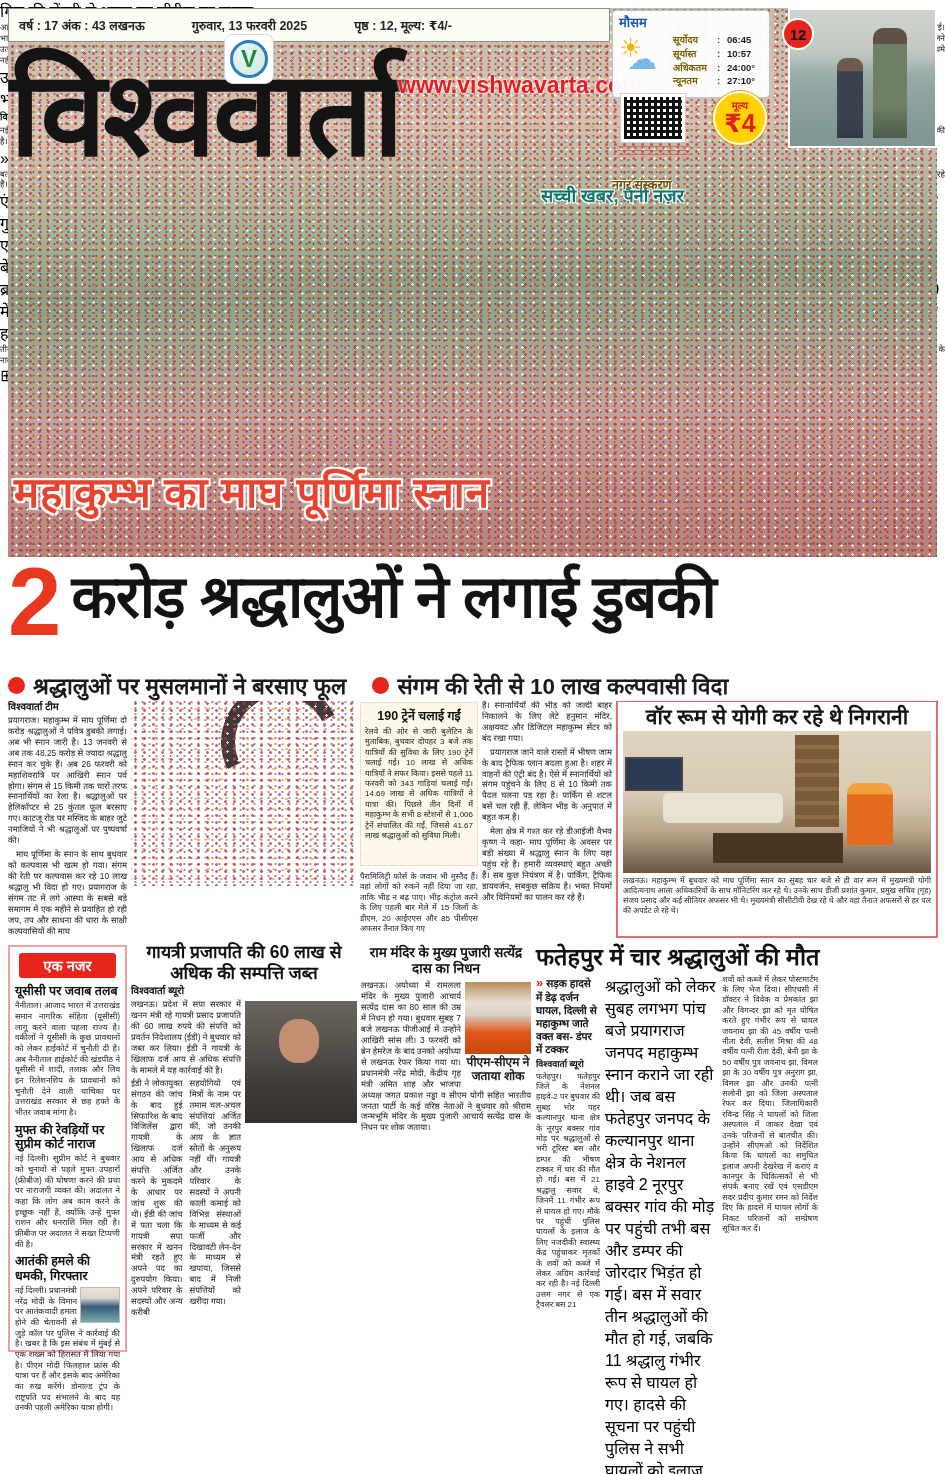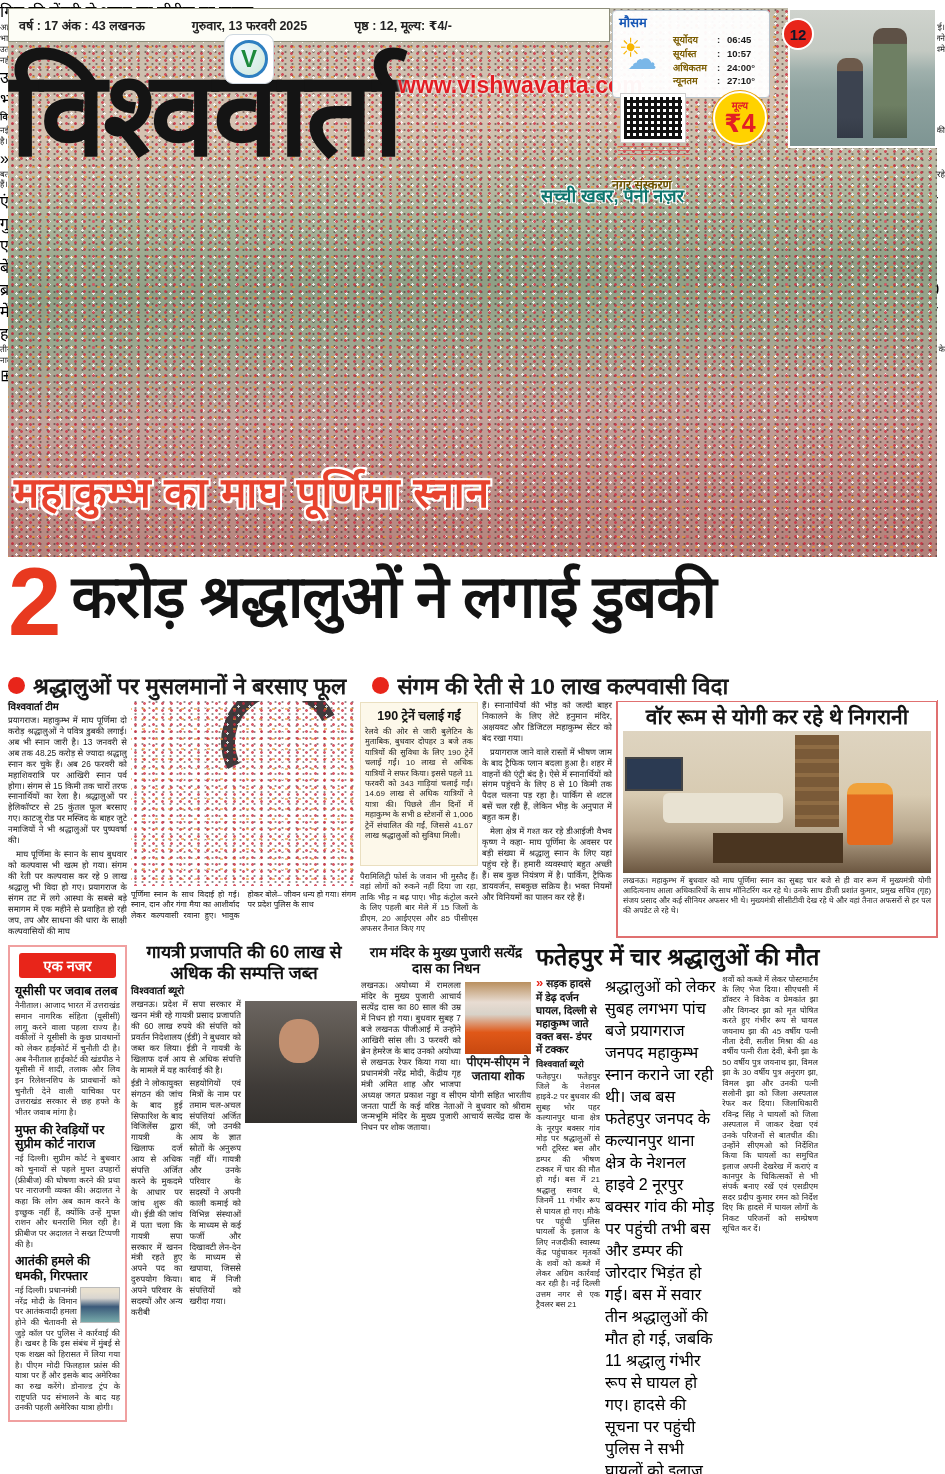--- a/index.html
+++ b/index.html
@@ -151,21 +151,21 @@
   .warroom-title { font-size:21px; font-weight:800; text-align:center; color:#131313; line-height:1.1; }
   .warroom-photo { width:100%; height:142px; margin:3px 0;
     background:linear-gradient(180deg,#ded4c0 0%,#d8cbb2 45%,#b9a88e 70%,#6b5640 100%); }
   .warroom-photo .door { position:absolute; left:172px; top:4px; width:44px; height:92px; background:repeating-linear-gradient(180deg,#7a5a38 0 10px,#8f6c44 10px 14px); }
   .warroom-photo .screen { position:absolute; left:2px; top:26px; width:58px; height:34px; background:#2b3a52; border:2px solid #444; }
   .warroom-photo .yogi { position:absolute; right:38px; top:52px; width:46px; height:62px; border-radius:10px 10px 4px 4px; background:linear-gradient(180deg,#f0a23c 18%,#e46a1e 19% 100%); }
   .warroom-photo .sofa { position:absolute; left:40px; top:62px; width:120px; height:30px; border-radius:6px; background:#e8e2d2; }
   .warroom-photo .table { position:absolute; left:90px; top:102px; width:130px; height:30px; background:#4a3categorical0,#4a3520; background:#4a3520; }
   .warroom-caption { font-size:7.8px; line-height:1.3; color:#1c1c1c; text-align:justify; }
   
-  .eknajar { position:absolute; left:8px; top:945px; width:119px; height:477px;
+  .eknajar { position:absolute; left:8px; top:945px; width:119px; height:407px;
     border:2px solid #f0a0a0; padding:4px 5px; background:#fff; }
   .eknajar-badge { background:#e8251a; color:#fff; font-weight:800; font-size:14.5px;
     text-align:center; padding:2px 0 3px; border-radius:3px; margin:2px 4px 6px; }
   .brief-h { font-size:12.5px; font-weight:800; line-height:1.15; color:#111; margin:4px 0 3px; }
   .brief-b { font-size:8.2px; line-height:1.3; color:#1c1c1c; text-align:justify; }
   .modi-photo { float:right; width:40px; height:36px; margin:1px 0 2px 3px;
     background:linear-gradient(180deg,#e8e0d0 10%,#d8d5d0 30%,#3b5a7a 55%,#7aa 100%); border:1px solid #bbb; }
   
   .gayatri { position:absolute; left:131px; top:942px; width:226px; }
   .sec-title-lg { font-size:17.5px; font-weight:800; text-align:center; line-height:1.18; color:#111; }
@@ -321,27 +321,26 @@
       <span class="bullet">
         <span class="dot"></span>
         <span>संगम की रेती से 10 लाख कल्पवासी विदा</span>
       </span>
     </div>
   </div>
 
   <div class="col1 bt">
     <div class="byline">विश्ववार्ता टीम</div>
     <p>प्रयागराज। महाकुम्भ में माघ पूर्णिमा दो करोड़ श्रद्धालुओं ने पवित्र डुबकी लगाई। अब भी स्नान जारी है। 13 जनवरी से अब तक 48.25 करोड़ से ज्यादा श्रद्धालु स्नान कर चुके हैं। अब 26 फरवरी को महाशिवरात्रि पर आखिरी स्नान पर्व होगा। संगम से 15 किमी तक चारों तरफ स्नानार्थियों का रेला है। श्रद्धालुओं पर हेलिकॉप्टर से 25 कुंतल फूल बरसाए गए। काटजू रोड पर मस्जिद के बाहर जुटे नमाजियों ने भी श्रद्धालुओं पर पुष्पवर्षा की।</p>
-    <p>माघ पूर्णिमा के स्नान के साथ बुधवार को कल्पवास भी खत्म हो गया। संगम की रेती पर कल्पवास कर रहे 9 लाख श्रद्धालु भी विदा हो गए। प्रयागराज के संगम तट में लगे आस्था के सबसे बड़े समागम में एक महीने से प्रवाहित हो रही जप, तप और साधना की धारा के साक्षी कल्पवासियों की माघ</p>
+    <p>माघ पूर्णिमा के स्नान के साथ बुधवार को कल्पवास भी खत्म हो गया। संगम की रेती पर कल्पवास कर रहे 10 लाख श्रद्धालु भी विदा हो गए। प्रयागराज के संगम तट में लगे आस्था के सबसे बड़े समागम में एक महीने से प्रवाहित हो रही जप, तप और साधना की धारा के साक्षी कल्पवासियों की माघ</p>
   </div>
 
   <div class="lead-photo speckle ph">
     <div class="arc"></div>
   </div>
-  <div class="lead-caption">पूर्णिमा स्नान के साथ विदाई हो गई। स्नान, दान और गंगा मैया का आशीर्वाद लेकर कल्पवासी रवाना हुए। भावुक होकर बोले– जीवन धन्य हो गया। संगम पर प्रदेश पुलिस के साथ</div>
 
   <div class="trains-box">
     <div class="trains-title">190 ट्रेनें चलाई गईं</div>
     <div class="bt">रेलवे की ओर से जारी बुलेटिन के मुताबिक, बुधवार दोपहर 3 बजे तक यात्रियों की सुविधा के लिए 190 ट्रेनें चलाई गईं। 10 लाख से अधिक यात्रियों ने सफर किया। इससे पहले 11 फरवरी को 343 गाड़ियां चलाई गईं। 14.69 लाख से अधिक यात्रियों ने यात्रा की। पिछले तीन दिनों में महाकुम्भ के सभी 8 स्टेशनों से 1,006 ट्रेनें संचालित की गईं, जिससे 41.67 लाख श्रद्धालुओं को सुविधा मिली।</div>
   </div>
   <div class="trains-below">
     <div class="bt">पैरामिलिट्री फोर्स के जवान भी मुस्तैद हैं। वहां लोगों को रुकने नहीं दिया जा रहा, ताकि भीड़ न बढ़ पाए। भीड़ कंट्रोल करने के लिए पहली बार मेले में 15 जिलों के डीएम, 20 आईएएस और 85 पीसीएस अफसर तैनात किए गए</div>
   </div>
 
   <div class="col4 bt">

